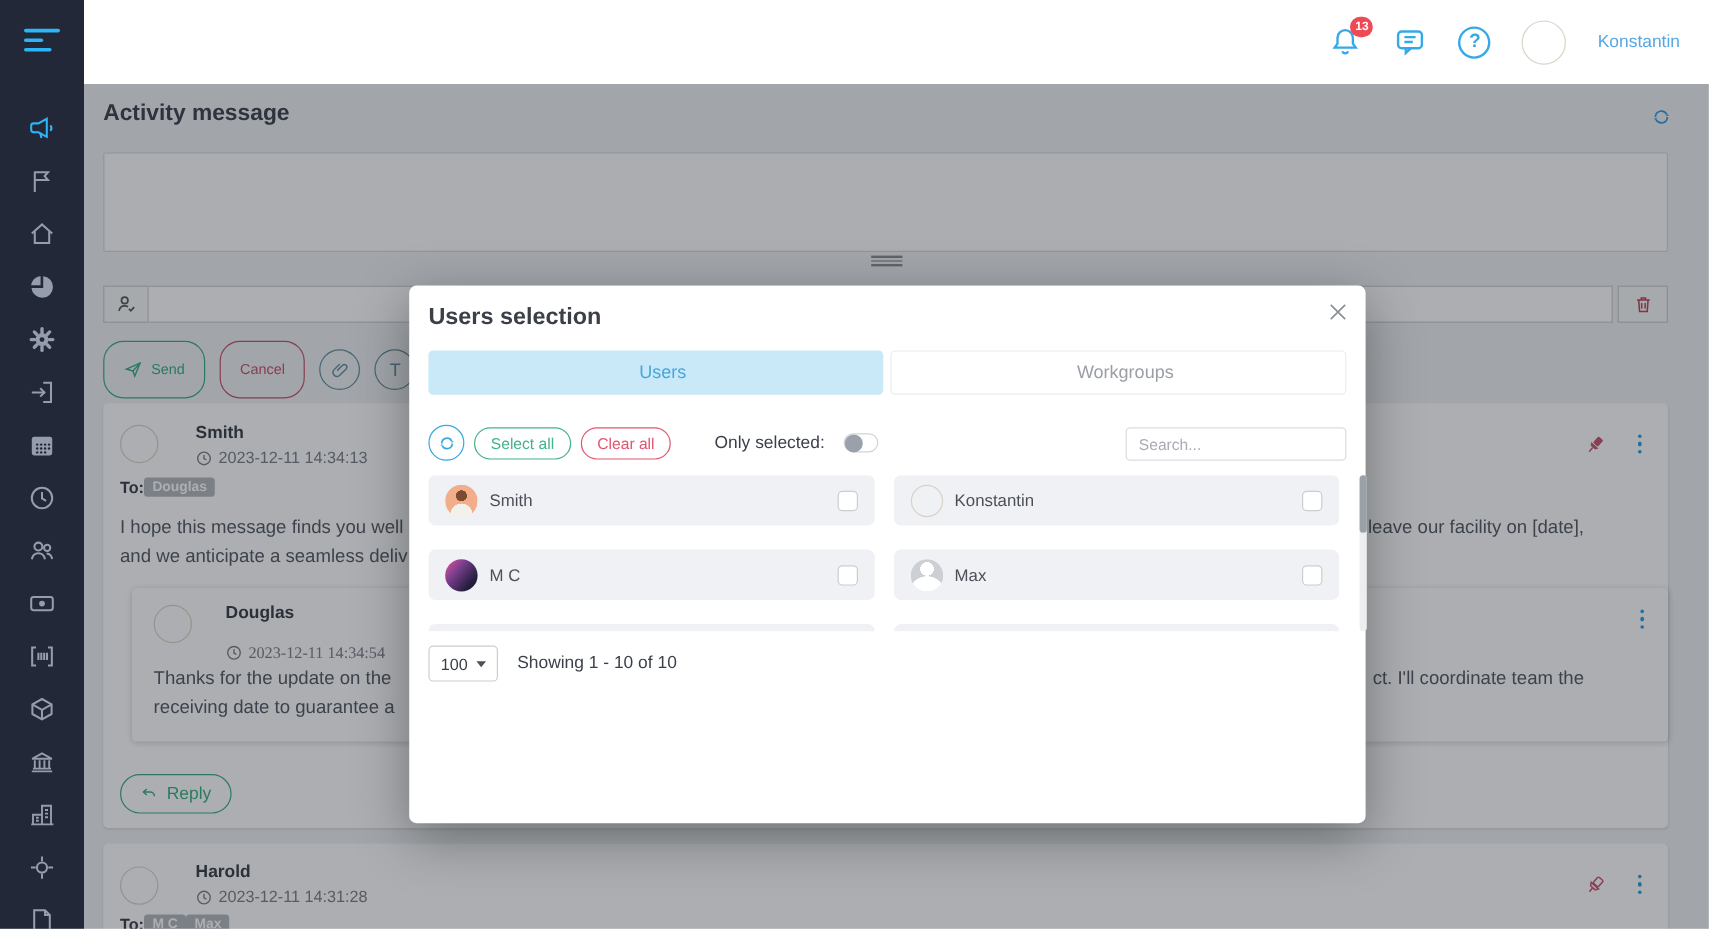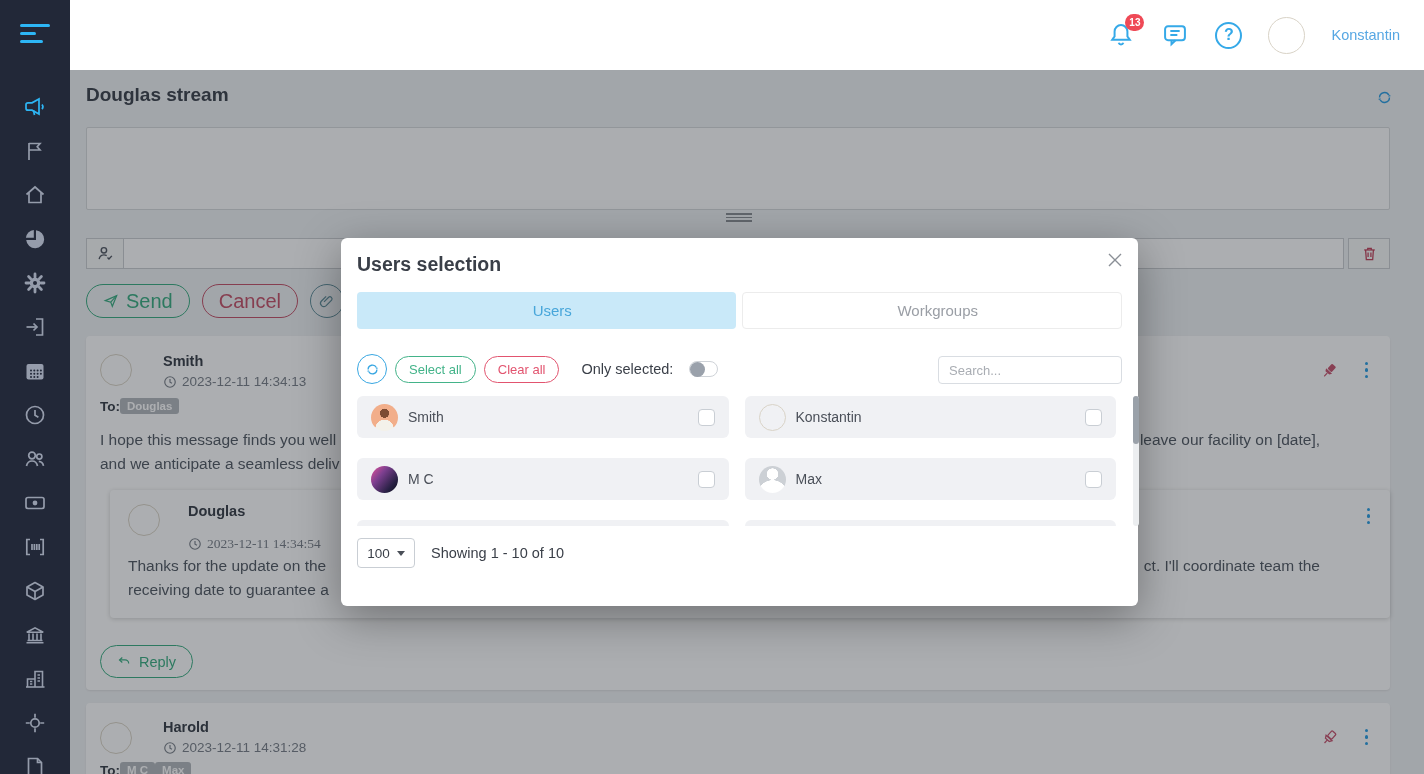--- a/index.html
+++ b/index.html
@@ -46,22 +46,22 @@
   .drag-handle { position:absolute; left:656px; top:143px; width:26px; display:flex; flex-direction:column; gap:2px; cursor:row-resize; }
   .drag-handle i { height:1.5px; background:#8b8f96; display:block; }
 
   .recipient-row { position:absolute; left:16px; top:168px; width:1304px; height:31px; display:flex; }
   .recip-cell { background:#f5f6f7; border:1px solid #c9ccd1; display:flex; align-items:center; justify-content:center; }
   .recip-icon-cell { width:38px; color:#565c66; }
   .recip-input { flex:1; border:1px solid #c9ccd1; border-left:none; background:#fdfdfe; font-size:14px; padding:0 8px; color:#333; }
   .recip-trash { width:42px; margin-left:4px; color:#c0455e; cursor:pointer; }
 
   .compose-actions { position:absolute; left:16px; top:214px; display:flex; gap:12px; align-items:center; }
-  .pill { height:34px; border-radius:17px; background:transparent; display:flex; align-items:center; gap:7px;
-    padding:0 16px; font-size:20px; cursor:pointer; border:1px solid; }
+  .pill { height:48px; border-radius:17px; background:transparent; display:flex; align-items:center; gap:7px;
+    padding:0 16px; font-size:12px; cursor:pointer; border:1px solid; }
   .pill-green { border-color:#3fae85; color:#3fae85; }
   .pill-red { border-color:#c4566d; color:#c4566d; }
   .circle-btn { width:34px; height:34px; border-radius:50%; border:1px solid #64919f; color:#64919f;
     display:flex; align-items:center; justify-content:center; font-size:15px; cursor:pointer; background:transparent; }
 
   .msg-card { position:absolute; left:16px; width:1304px; background:#fdfdfe; border-radius:4px;
     box-shadow:0 1px 2px rgba(0,0,0,.08); }
   .card-smith { top:266px; height:354px; }
   .card-harold { top:633px; height:200px; }
   .msg-card .avatar { position:absolute; left:14px; width:32px; height:32px; }
@@ -79,37 +79,37 @@
   .msg-line .fill { flex:1; }
 
   .nested-card { position:absolute; left:24px; right:0; top:154px; height:128px; background:#fdfdfe;
     border-radius:4px; box-shadow:0 1px 5px rgba(0,0,0,.18); }
   .nested-card .avatar { left:18px; top:14px; }
   .reply-btn { position:absolute; left:14px; top:309px; }
 
   
   .overlay { position:absolute; left:70px; top:70px; width:1354px; height:704px;
     background:rgba(10,14,20,.33); z-index:30; }
-  .modal { position:absolute; left:341px; top:238px; width:797px; height:368px; background:#fff;
+  .modal { position:absolute; left:341px; top:238px; width:797px; height:448px; background:#fff;
     border-radius:6px; box-shadow:0 12px 45px rgba(0,0,0,.35); z-index:40; }
   .modal-title { position:absolute; left:16px; top:15px; font-size:19.5px; font-weight:bold; color:#3a3f48; }
   .modal-close { position:absolute; right:14px; top:13px; width:18px; height:18px; color:#8a8f96; cursor:pointer; }
   .tabs { position:absolute; left:16px; top:54px; right:16px; height:37px; display:flex; gap:6px; }
   .tab { flex:1; border-radius:4px; display:flex; align-items:center; justify-content:center;
     font-size:15px; cursor:pointer;padding-left:12px; }
   .tab.active { background:#c9e9f9; color:#48a6da; }
   .tab.inactive { background:#fff; border:1px solid #ececec; color:#9a9ea5; }
   .mod-toolbar { position:absolute; left:16px; top:116px; height:30px; display:flex; align-items:center; gap:8px; }
   .refresh-circle { width:30px; height:30px; border-radius:50%; border:1px solid #39a7e2; color:#39a7e2;
     display:flex; align-items:center; justify-content:center; cursor:pointer; }
   .mini-pill { height:27px; border-radius:14px; display:flex; align-items:center; padding:0 13px;
     font-size:13px; cursor:pointer; border:1px solid; background:#fff; }
   .mini-green { border-color:#43b389; color:#43b389; }
   .mini-red { border-color:#e2546f; color:#e2546f; }
-  .only-sel { margin-left:14px; font-size:14.5px; color:#3a3f48; display:flex; align-items:center; gap:16px; }
+  .only-sel { margin-left:28px; font-size:14.5px; color:#3a3f48; display:flex; align-items:center; gap:16px; }
   .toggle { width:29px; height:16px; border-radius:9px; background:#fff; border:1px solid #cfd3d8;
     position:relative; cursor:pointer; }
   .toggle .knob { position:absolute; left:0; top:0; width:15px; height:15px; border-radius:50%; background:#9aa1ab; }
   .mod-search { position:absolute; right:16px; top:118px; width:184px; height:28px; border:1px solid #d9dde2;
     border-radius:4px; padding:0 10px; font-size:13px; color:#333; outline:none; }
   .mod-search::placeholder { color:#a9adb3; }
   .user-grid { position:absolute; left:16px; top:158px; width:759px; height:130px; overflow:hidden;
     display:grid; grid-template-columns:1fr 1fr; column-gap:16px; row-gap:20px; }
   .user-row { height:42px; background:#f0f1f4; border-radius:6px; display:flex; align-items:center;
     padding:0 14px; cursor:pointer; }
@@ -291,21 +291,21 @@
       </svg>
   </div>
   <div class="help-circle">
       <span>?</span>
     </div>
   <div class="avatar avatar-ornate"></div>
   <span class="user-name">Konstantin</span>
 </header>
 
 <main class="content">
-  <h1 class="page-title">Douglas stream</h1>
+  <h1 class="page-title">Activity message</h1>
   <div class="page-refresh">
     <svg viewBox="0 0 24 24" fill="none" stroke="currentColor" stroke-width="2">
         <path d="M19 12a7 7 0 0 1-13.2 3.2M5 12a7 7 0 0 1 13.2-3.2"></path>
         <path d="m2.8 14.2 2.6 1.4 1.5-2.6M21.2 9.8l-2.6-1.4-1.5 2.6" fill="currentColor" stroke="none"></path>
       </svg>
   </div>
 
   <div class="editor-box"></div>
   <div class="drag-handle">
       <i></i>

